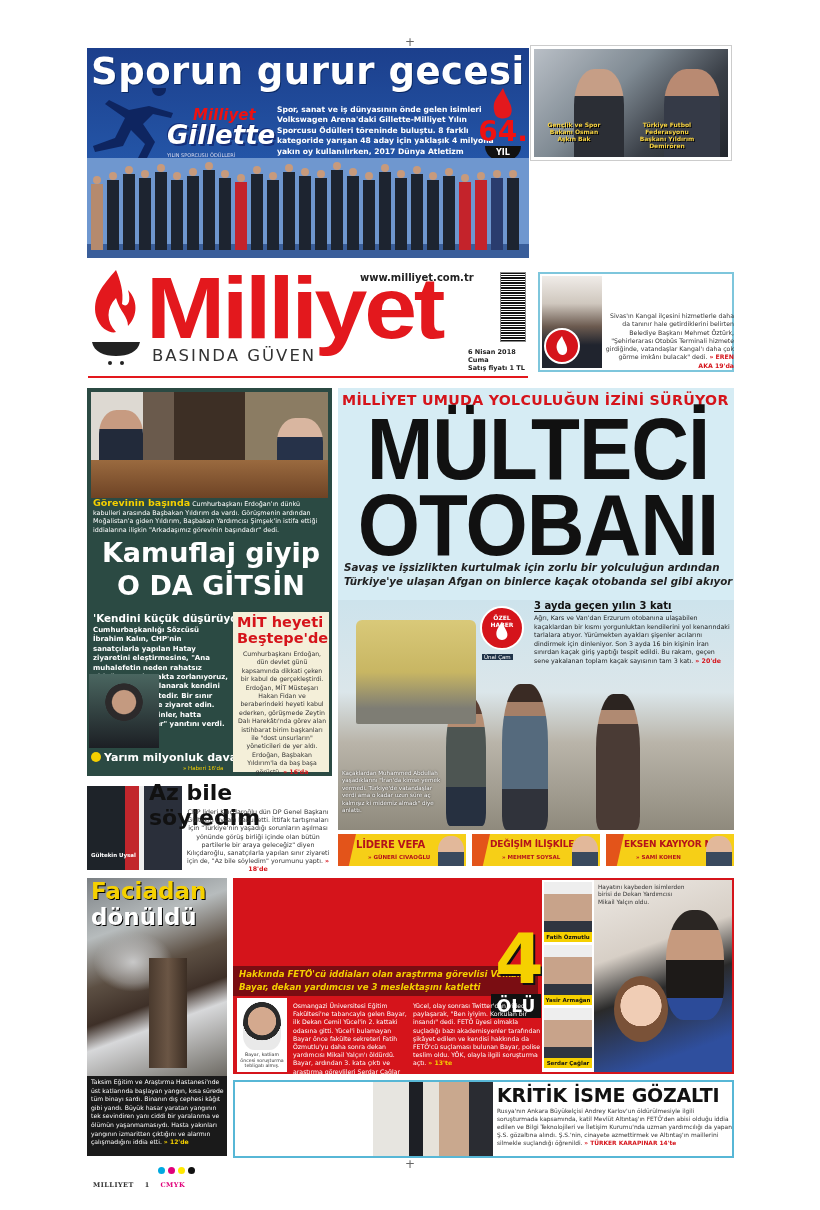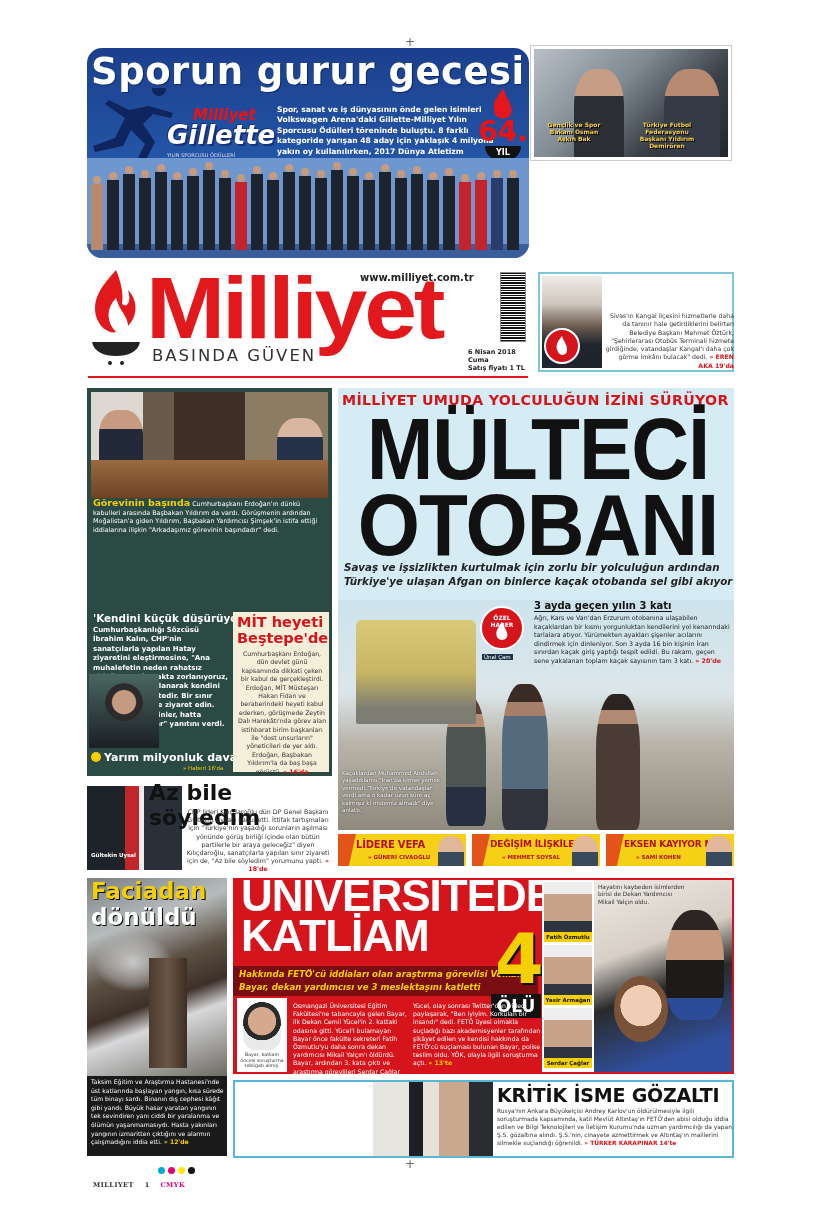--- a/index.html
+++ b/index.html
@@ -2,21 +2,21 @@
 <html><head>
 <meta charset="utf-8">
 <style>
   * { box-sizing: border-box; margin: 0; padding: 0; }
   html, body { width: 820px; height: 1210px; background: #ffffff; overflow: hidden; }
   body { position: relative; font-family: "DejaVu Sans", sans-serif; color: #222; }
   .abs { position: absolute; }
   .crop { position: absolute; font-size: 12px; color: #666; line-height: 12px; }
 
   
-  #sport-banner { left: 87px; top: 48px; width: 442px; height: 210px; background: linear-gradient(180deg,#1c3f8c 0%,#2456a8 55%,#4a7fc6 75%,#9fbde0 100%); overflow: hidden; border-radius: 15px; }
+  #sport-banner { left: 87px; top: 48px; width: 442px; height: 210px; background: linear-gradient(180deg,#1c3f8c 0%,#2456a8 55%,#4a7fc6 75%,#9fbde0 100%); overflow: hidden; }
   #sport-title { left: 4px; top: 2px; width: 440px; font-family: "DejaVu Sans", sans-serif; font-weight: 900; font-size: 37px; color: #fff; letter-spacing: 0.5px; text-shadow: 1px 1px 0 #0b2a66; }
   #runner { left: 2px; top: 40px; width: 90px; height: 75px; }
   #brand-milliyet-small { left: 106px; top: 58px; font-weight: 900; font-size: 15px; color: #e11; font-style: italic; }
   #brand-gillette { left: 80px; top: 72px; font-weight: 900; font-style: italic; font-size: 26px; color: #fff; text-shadow: 2px 2px 0 #16307a, -1px -1px 0 #16307a; }
   #awards-caption { left: 80px; top: 104px; font-size: 5px; color: #dde; }
   #sport-text { left: 190px; top: 57px; width: 230px; font-size: 7.6px; line-height: 10.4px; color: #fff; font-weight: bold; }
   #yil-badge { left: 390px; top: 40px; width: 52px; height: 80px; }
   #yil-num { left: 0; top: 30px; width: 52px; text-align: center; font-weight: 900; font-size: 28px; color: #e11; line-height: 28px; }
   #yil-label { left: 8px; top: 58px; width: 36px; height: 14px; background: #111; color: #fff; border-radius: 0 0 18px 18px; font-size: 8px; font-weight: bold; text-align: center; line-height: 14px; }
   #crowd { left: 0; top: 110px; width: 442px; height: 100px; }
@@ -257,20 +257,24 @@
 <div id="left-col" class="abs">
   <div id="erdogan-photo" class="abs">
     <div class="abs" style="left:8px;top:18px;width:44px;height:60px;border-radius:40% 40% 0 0;background:linear-gradient(180deg,#c79b81 0 32%,#222a3a 32%);"></div>
     <div class="abs" style="left:186px;top:26px;width:46px;height:60px;border-radius:40% 40% 0 0;background:linear-gradient(180deg,#d9b6a0 0 32%,#263249 32%);"></div>
     <div id="table-shape" class="abs"></div>
   </div>
   <div id="gorev-text" class="abs">
     <span id="gorev-head">Görevinin başında</span>
     <span>Cumhurbaşkanı Erdoğan'ın dünkü kabulleri arasında Başbakan Yıldırım da vardı. Görüşmenin ardından Moğalistan'a giden Yıldırım, Başbakan Yardımcısı Şimşek'in istifa ettiği iddialarına ilişkin "Arkadaşımız görevinin başındadır" dedi.</span>
   </div>
+  <div id="kamuflaj-title" class="abs">
+    <div>Kamuflaj giyip</div>
+    <div>O DA GİTSİN</div>
+  </div>
   <div id="kendini-head" class="abs">'Kendini küçük düşürüyor'</div>
   <div id="kendini-text" class="abs">
     <span>Cumhurbaşkanlığı Sözcüsü İbrahim Kalın, CHP'nin sanatçılarla yapılan Hatay ziyaretini eleştirmesine, "Ana muhalefetin neden rahatsız olduğunu anlamakta zorlanıyoruz, sakil ifadeler kullanarak kendini küçük düşürmektedir. Bir sınır karakolunu siz de ziyaret edin. Kendileri de gitsinler, hatta kamuflaj giysinler" yanıtını verdi.</span>
     <span class="ref" style="color:#f5d000;">» 16'da</span>
   </div>
   <div id="kalin-photo" class="abs"></div>
   <div id="yarim-line" class="abs">
     <span id="yarim-dot"></span><span>Yarım milyonluk dava</span>
   </div>
   <div id="yarim-ref" class="abs">» Haberi 16'da</div>
@@ -348,24 +352,20 @@
   <div id="tower" class="abs"></div>
   <div id="facia-title1" class="abs">Faciadan</div>
   <div id="facia-title2" class="abs">dönüldü</div>
   <div id="facia-text" class="abs">
     <span>Taksim Eğitim ve Araştırma Hastanesi'nde üst katlarında başlayan yangın, kısa sürede tüm binayı sardı. Binanın dış cephesi kâğıt gibi yandı. Büyük hasar yaratan yangının tek sevindiren yanı ciddi bir yaralanma ve ölümün yaşanmamasıydı. Hasta yakınları yangının izmaritten çıktığını ve alarmın çalışmadığını iddia etti.</span>
     <span class="ref" style="color:#f5d000;">» 12'de</span>
   </div>
 </div>
 
 <div id="uni-box" class="abs">
-  <div id="uni-title" class="abs">
-    <div>ÜNİVERSİTEDE</div>
-    <div>KATLİAM</div>
-  </div>
   <div id="uni-deck" class="abs">
     <div id="uni-deck-text" class="abs">Hakkında FETÖ'cü iddiaları olan araştırma görevlisi Volkan Bayar, dekan yardımcısı ve 3 meslektaşını katletti</div>
   </div>
   <div id="uni-four" class="abs">4</div>
   <div id="uni-olu" class="abs">ÖLÜ</div>
   <div id="bayar-photo" class="abs">
     <div id="bayar-face" class="abs"></div>
     <div id="bayar-cap" class="abs">Bayar, katliam öncesi soruşturma tebligatı almış.</div>
   </div>
   <div id="uni-text-a" class="abs">Osmangazi Üniversitesi Eğitim Fakültesi'ne tabancayla gelen Bayar, ilk Dekan Cemil Yücel'in 2. kattaki odasına gitti. Yücel'i bulamayan Bayar önce fakülte sekreteri Fatih Özmutlu'yu daha sonra dekan yardımcısı Mikail Yalçın'ı öldürdü. Bayar, ardından 3. kata çıktı ve araştırma görevlileri Serdar Çağlar ve Yasir Armağan'a art arda ateş etti.</div>

